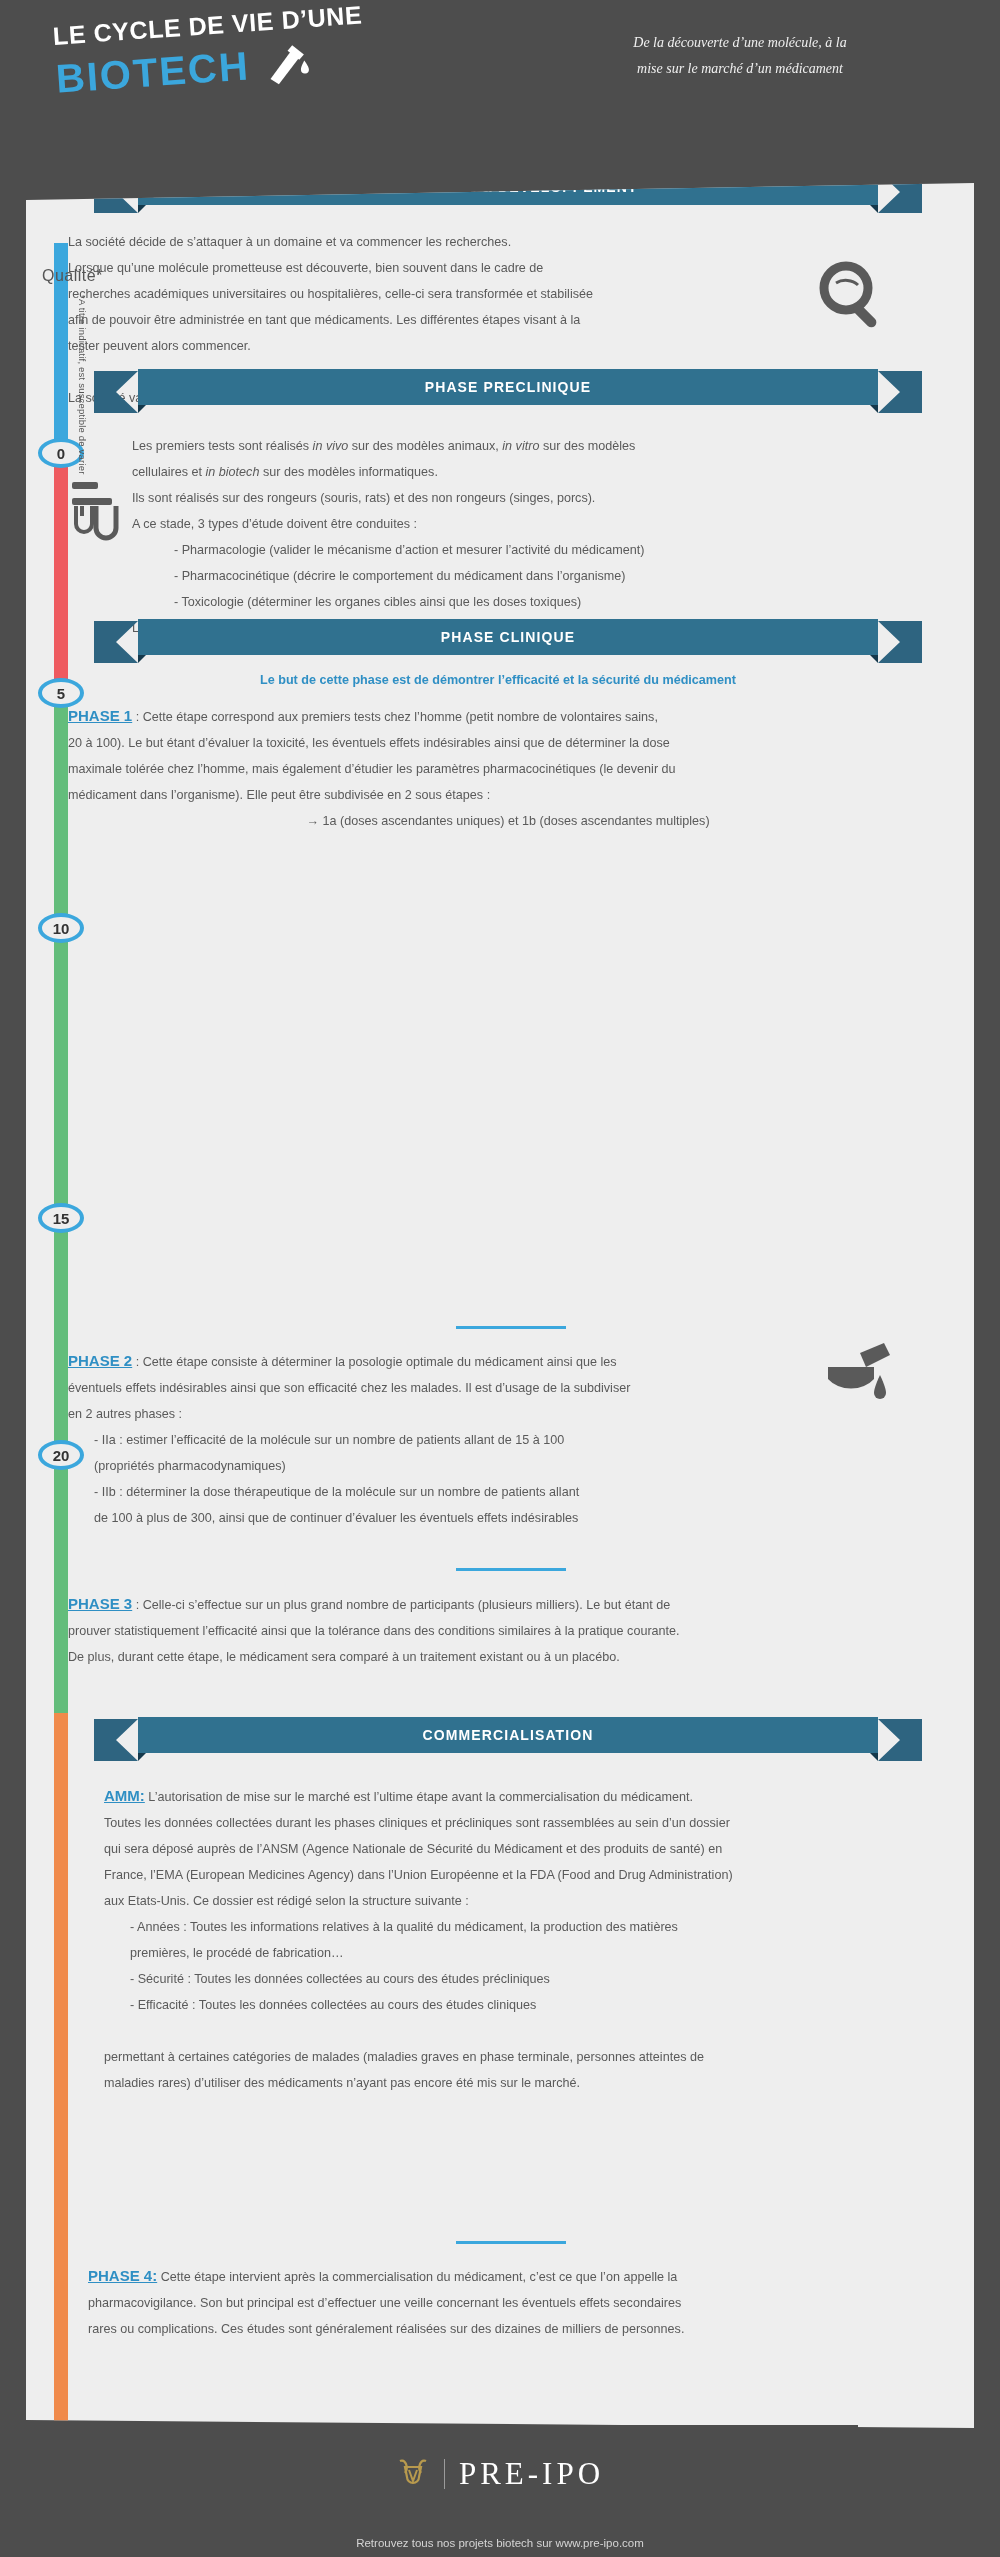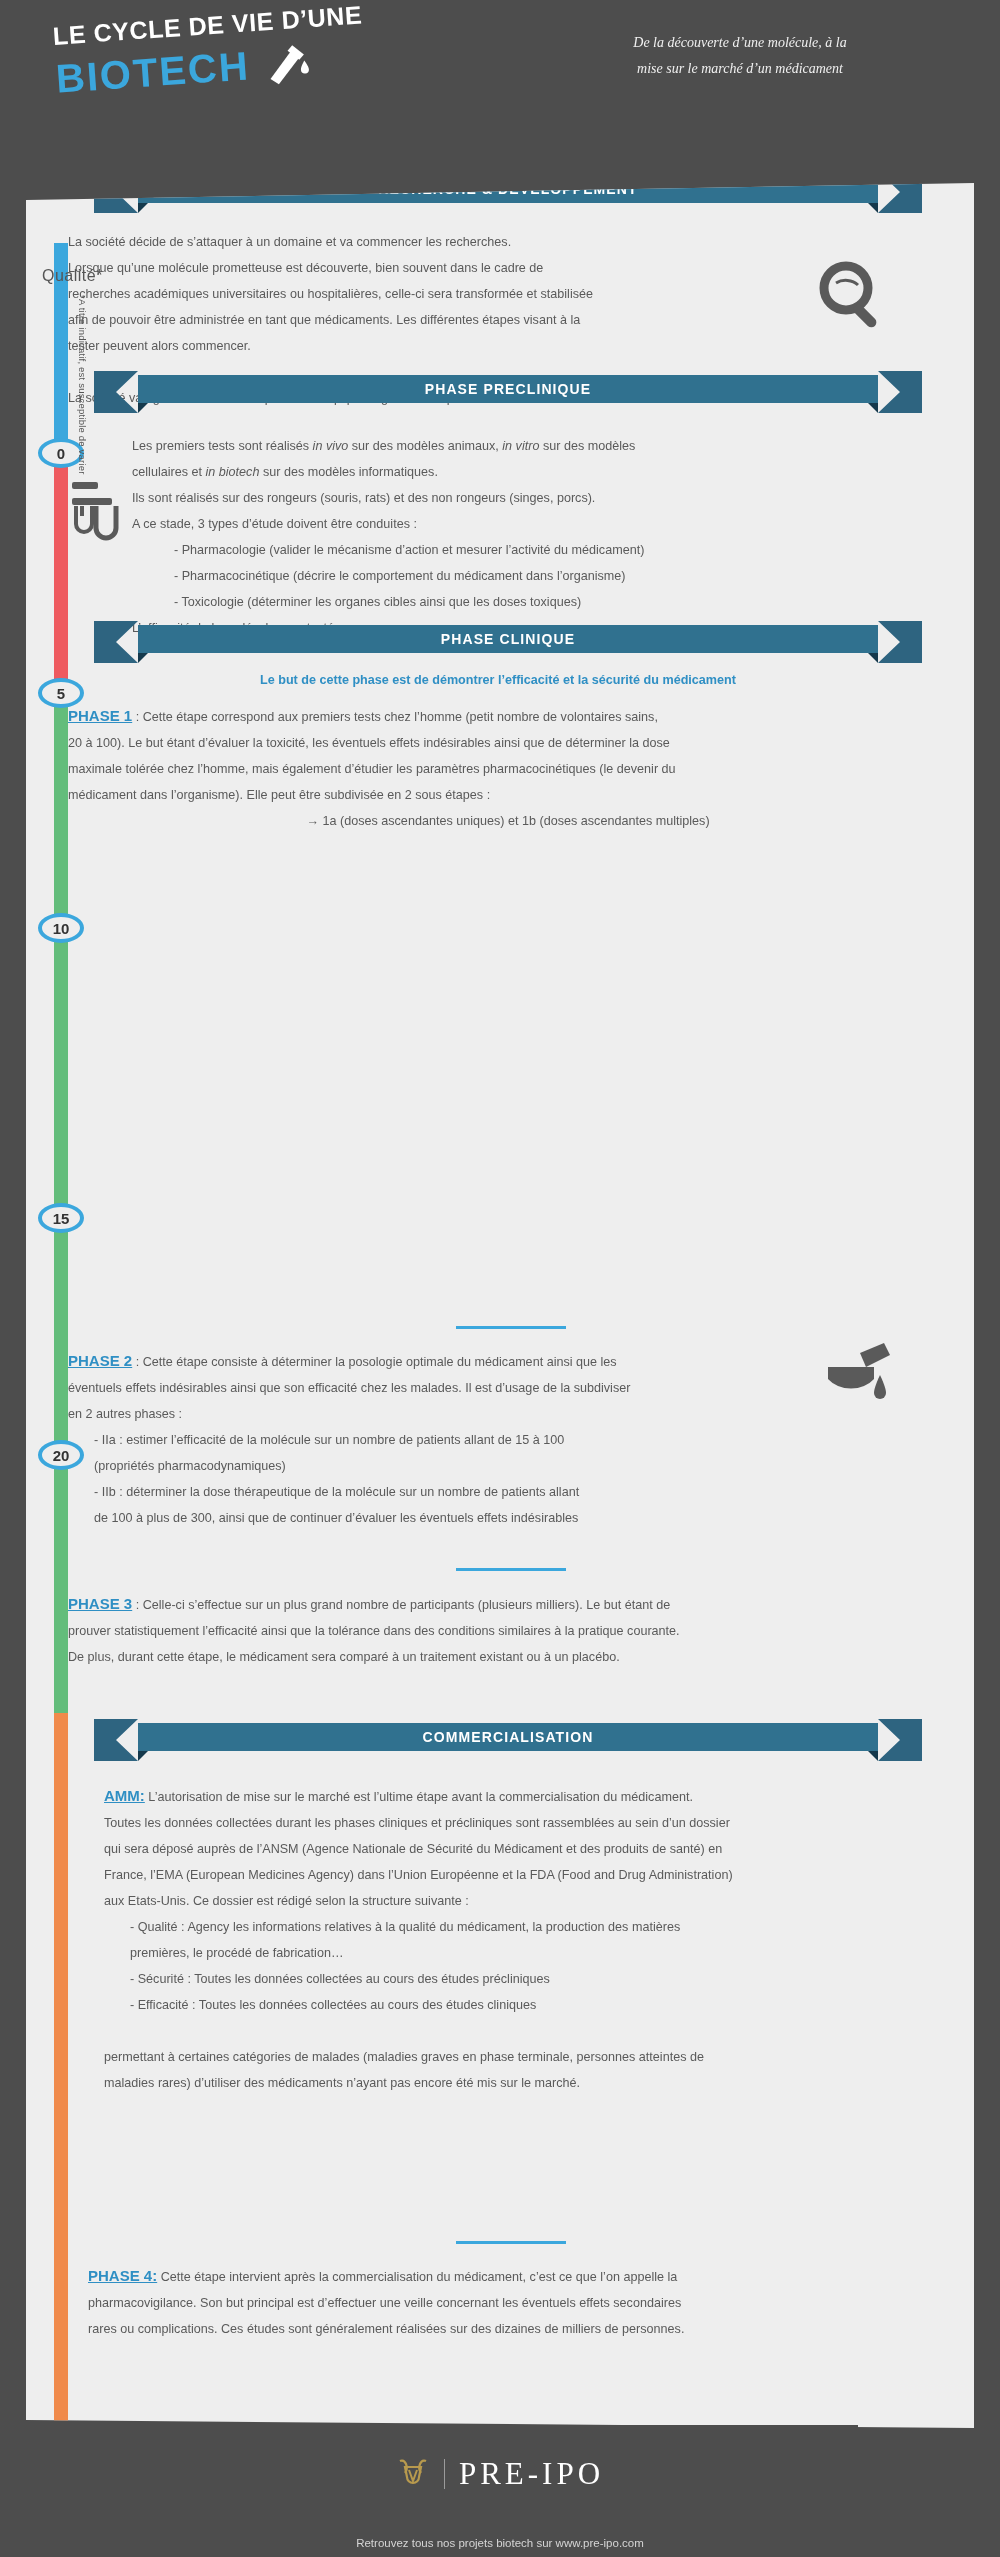--- a/index.html
+++ b/index.html
@@ -113,22 +113,22 @@
     letter-spacing: .2px;
   }
 
   
   .ribbon {
     position: absolute;
     height: 40px;
   }
   .ribbon .band {
     position: absolute;
-    left: 30px; top: 12px;
-    right: 30px; height: 28px;
+    left: 30px; top: 6px;
+    right: 30px; height: 36px;
     background: #30718f;
     display: flex; align-items: center; justify-content: center;
     color: #fff; font-size: 14px; font-weight: bold;
     letter-spacing: 1.1px;
     z-index: 3;
   }
   .ribbon .tail {
     position: absolute;
     top: 8px;
     width: 50px; height: 42px;
@@ -362,21 +362,21 @@
       <div class="notch right"></div>
       <div class="band">COMMERCIALISATION</div>
     </div>
 
     <div class="tblock" style="left:42px; top:1600px; width:890px;padding-left:36px;">
       <p><span class="phase-lead">AMM:</span><span> L’autorisation de mise sur le marché est l’ultime étape avant la commercialisation du médicament.</span></p>
       <p>Toutes les données collectées durant les phases cliniques et précliniques sont rassemblées au sein d’un dossier</p>
       <p>qui sera déposé auprès de l’ANSM (Agence Nationale de Sécurité du Médicament et des produits de santé) en</p>
       <p>France, l’EMA (European Medicines Agency) dans l’Union Européenne et la FDA (Food and Drug Administration)</p>
       <p>aux Etats-Unis. Ce dossier est rédigé selon la structure suivante :</p>
-      <p class="indent3">- Qualité : Agency les informations relatives à la qualité du médicament, la production des matières</p>
+      <p class="indent3">- Années : Toutes les informations relatives à la qualité du médicament, la production des matières</p>
       <p class="indent3">premières, le procédé de fabrication…</p>
       <p class="indent3">- Sécurité : Toutes les données collectées au cours des études précliniques</p>
       <p class="indent3">- Efficacité : Toutes les données collectées au cours des études cliniques</p>
       <p style="height:26px;">&nbsp;</p>
       <p>permettant à certaines catégories de malades (maladies graves en phase terminale, personnes atteintes de</p>
       <p>maladies rares) d’utiliser des médicaments n’ayant pas encore été mis sur le marché.</p>
     </div>
 
     <div class="divider" style="top:2058px;"></div>
 

